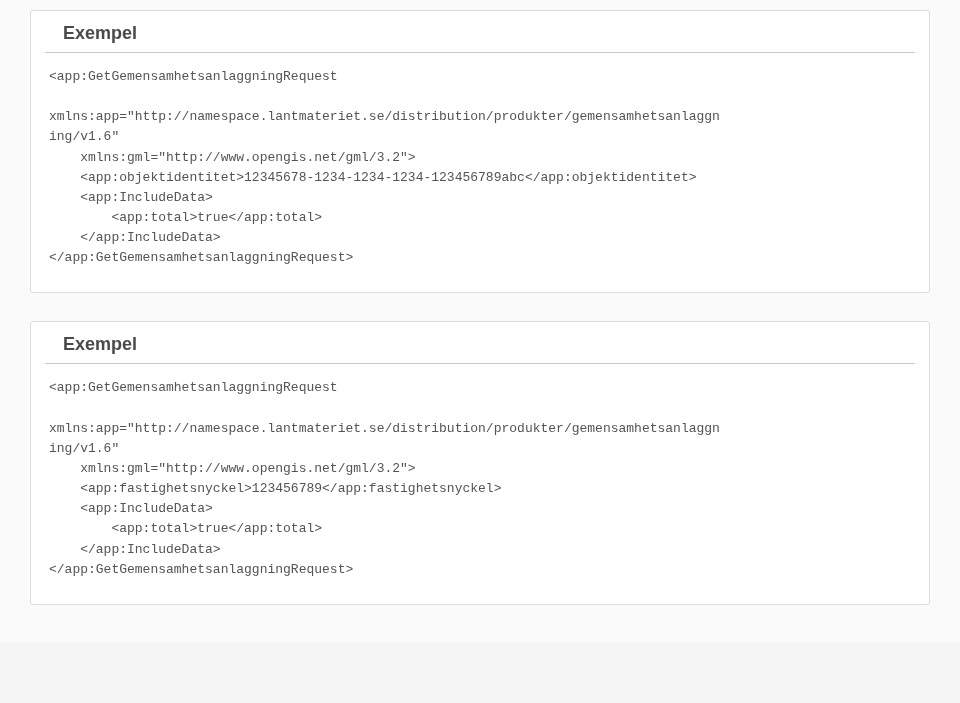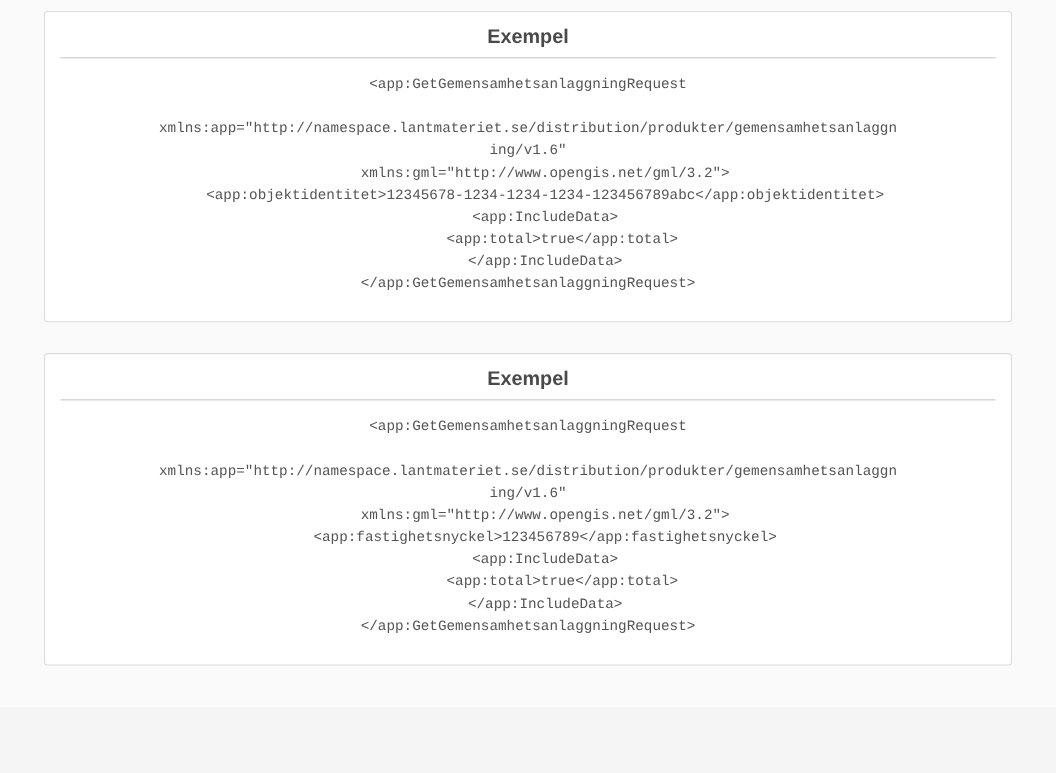--- a/index.html
+++ b/index.html
@@ -5,23 +5,22 @@
   * { box-sizing: border-box; }
   body {
     margin: 0;
     padding: 0;
     background: #f5f5f5;
     font-family: Arial, Helvetica, sans-serif;
     width: 960px;
     height: 703px;
   }
   .page {
-    padding: 10px 40px;
+    padding: 10px 30px;
     background: #fafafa;
-    text-align: center;
   }
   .example-box {
     background: #ffffff;
     border: 1px solid #dcdcdc;
     border-radius: 3px;
     margin-bottom: 28px;
     padding: 0;
   }
   .example-header {
     padding: 12px 18px 8px 18px;

